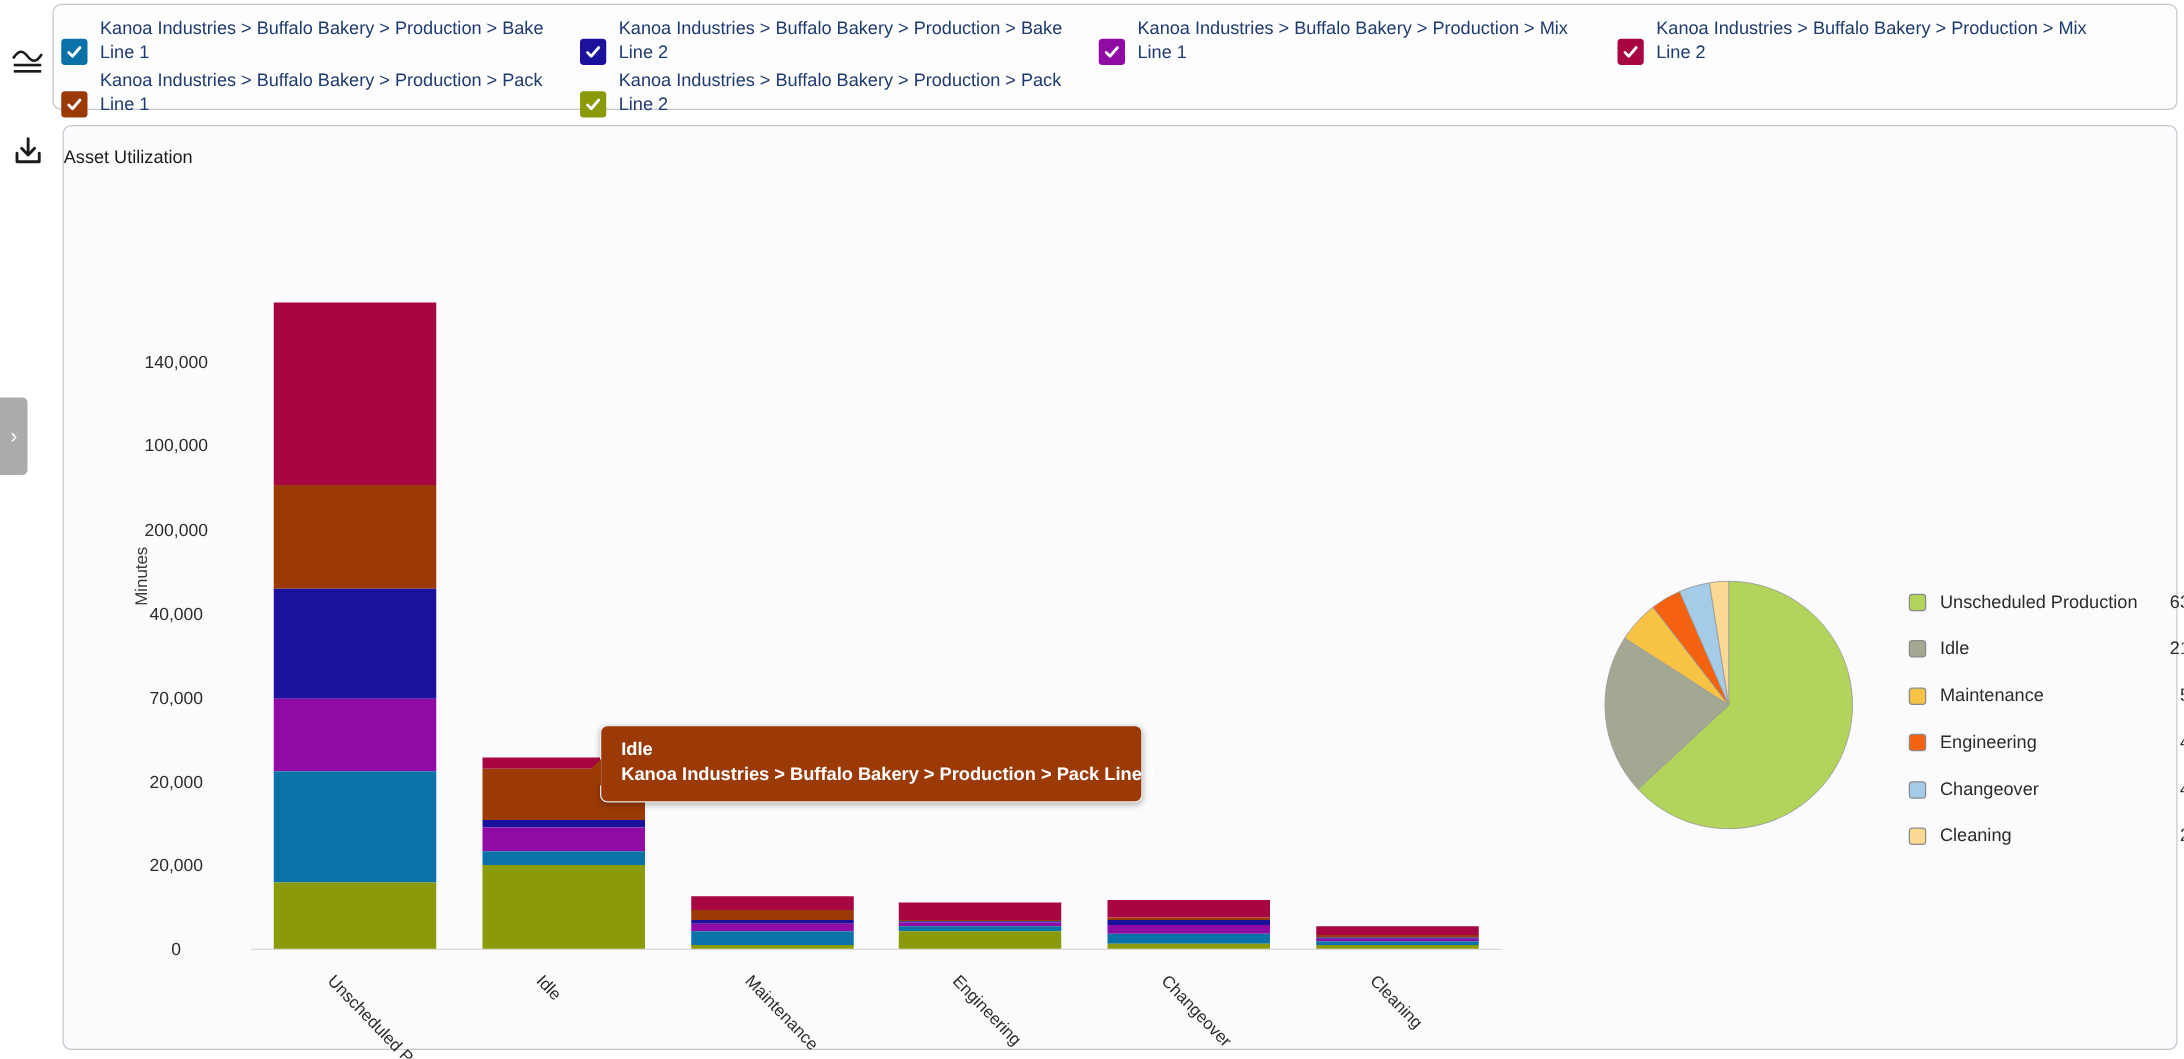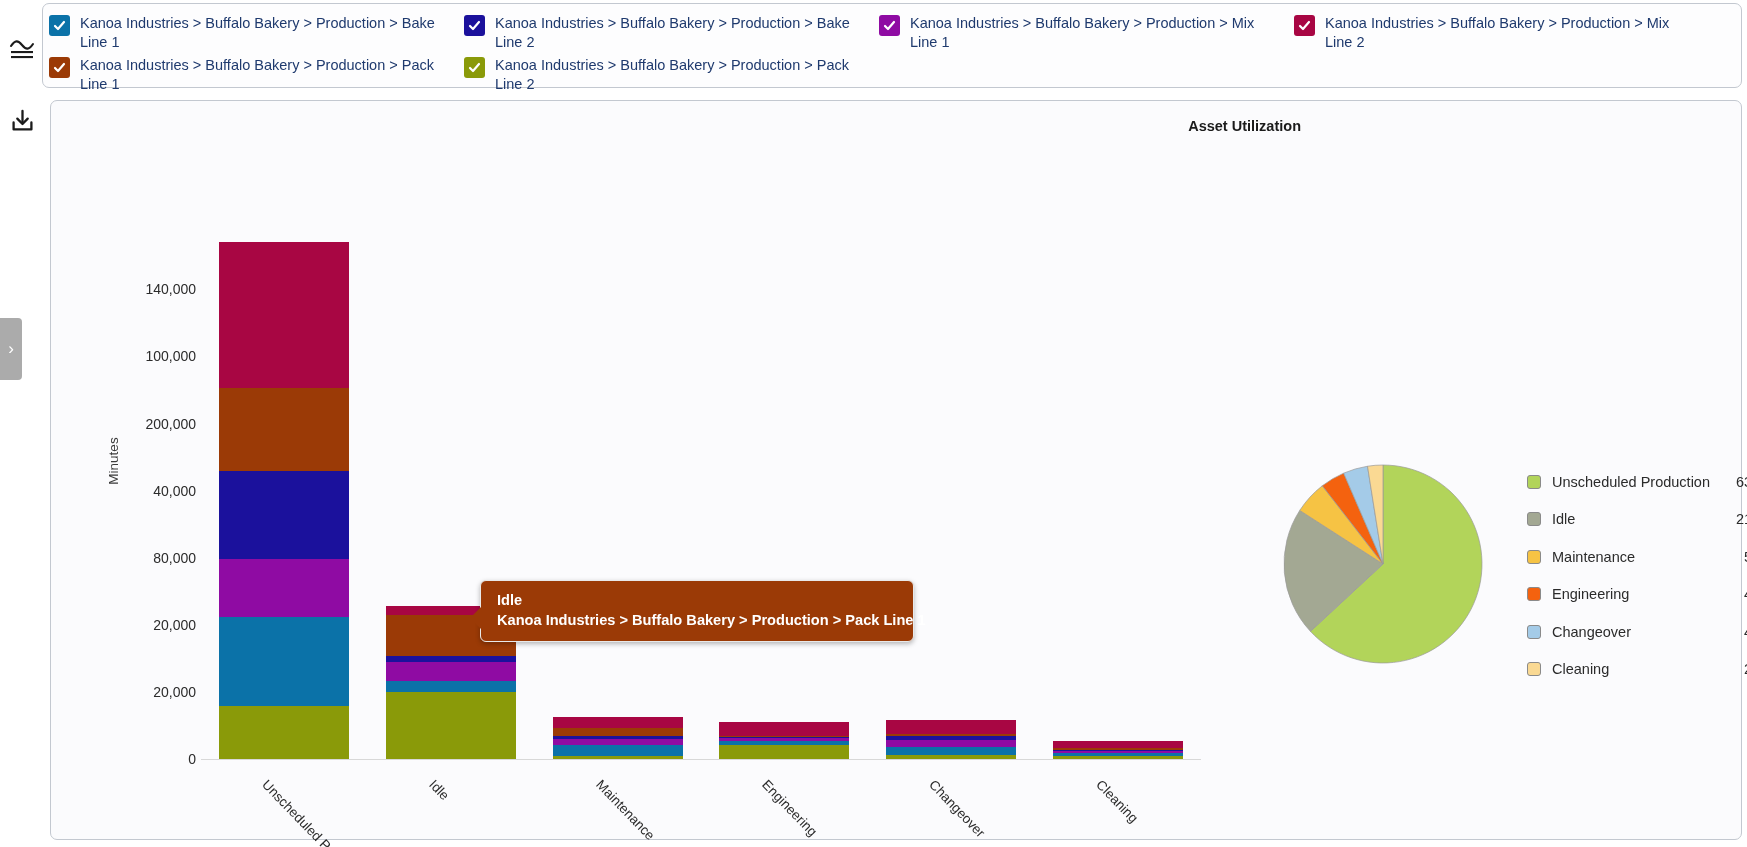--- a/index.html
+++ b/index.html
@@ -35,51 +35,51 @@
     position:absolute; left:42px; top:3px; width:1700px; height:85px;
     background:#fdfdfe; border:1px solid #c3c8d0; border-radius:7px;
   }
   .filter-grid {
     position:absolute; left:6px; top:6px; right:6px; bottom:4px;
     display:grid;
     grid-template-columns: 415px 415px 415px 415px;
     grid-template-rows: 42px 42px;
     column-gap:0px; row-gap:0px;
   }
-  .filter-item { display:flex; align-items:flex-start; gap:10px; padding-top:4px; }
+  .filter-item { display:flex; align-items:flex-end; gap:10px; padding-top:4px; }
   .cbx {
     flex:0 0 auto; width:21px; height:21px; border-radius:3px;
     display:flex; align-items:center; justify-content:center;
     color:#ffffff; font-size:14px; line-height:1; font-weight:bold;
     margin-top:1px; cursor:pointer;
   }
   .cbx svg { display:block; }
   .filter-label {
     font-size:14.5px; color:#1f3a6e; line-height:19px;
     max-width:355px; cursor:pointer;
   }
 
   
   .chart-card {
     position:absolute; left:50px; top:100px; width:1692px; height:740px;
     background:#fbfbfd; border:1px solid #c3c8d0; border-radius:7px;
   }
   .chart-title {
     position:absolute; top:17px; left:0; width:1250px;
-    text-align:right; font-size:14.5px; font-weight:bold; color:#1b1b1b;
+    text-align:left; font-size:14.5px; font-weight:normal; color:#1b1b1b;
   }
 
   
   .plot { position:absolute; left:0; top:0; width:1692px; height:740px; }
   .axis-title-y {
     position:absolute; left:62px; top:360px; font-size:13.5px; color:#3a3a3a;
     transform: translate(-50%,-50%) rotate(-90deg); white-space:nowrap;
   }
   .ytick {
-    position:absolute; right:0; width:110px; text-align:right;
+    position:absolute; right:0; width:110px; text-align:center;
     font-size:14px; color:#2b2b2b; transform:translateY(-50%);
   }
   .ytick-wrap { position:absolute; left:30px; top:0; width:115px; height:740px; }
 
   .baseline {
     position:absolute; left:150px; width:1000px; height:1px; background:#d8d8d8;
   }
   .bars {
     position:absolute; left:150px; bottom:0; width:1000px; height:620px;
   }
@@ -212,21 +212,21 @@
   <div class="chart-card">
 
     <div class="chart-title">Asset Utilization</div>
 
     <div class="plot">
       <div class="axis-title-y">Minutes</div>
       <div class="ytick-wrap" id="ytick-wrap">
           <div class="ytick" style="top: 658px;">0</div>
           <div class="ytick" style="top: 590.903px;">20,000</div>
           <div class="ytick" style="top: 523.806px;">20,000</div>
-          <div class="ytick" style="top: 456.71px;">80,000</div>
+          <div class="ytick" style="top: 456.71px;">70,000</div>
           <div class="ytick" style="top: 389.613px;">40,000</div>
           <div class="ytick" style="top: 322.516px;">200,000</div>
           <div class="ytick" style="top: 255.419px;">100,000</div>
           <div class="ytick" style="top: 188.323px;">140,000</div>
         </div>
       <div class="baseline" id="baseline" style="top: 658px;"></div>
       <div class="bars" id="bars" style="height: 658px; top: 0px; bottom: auto; position: absolute; left: 150px; width: 1000px;">
           <div class="bar-group" style="left: 18.3333px; width: 130px; bottom: 0px;">
             <div class="seg" style="height: 53.0065px; background: rgb(138, 154, 9);"></div>
             <div class="seg" style="height: 88.5677px; background: rgb(11, 114, 168);"></div>

